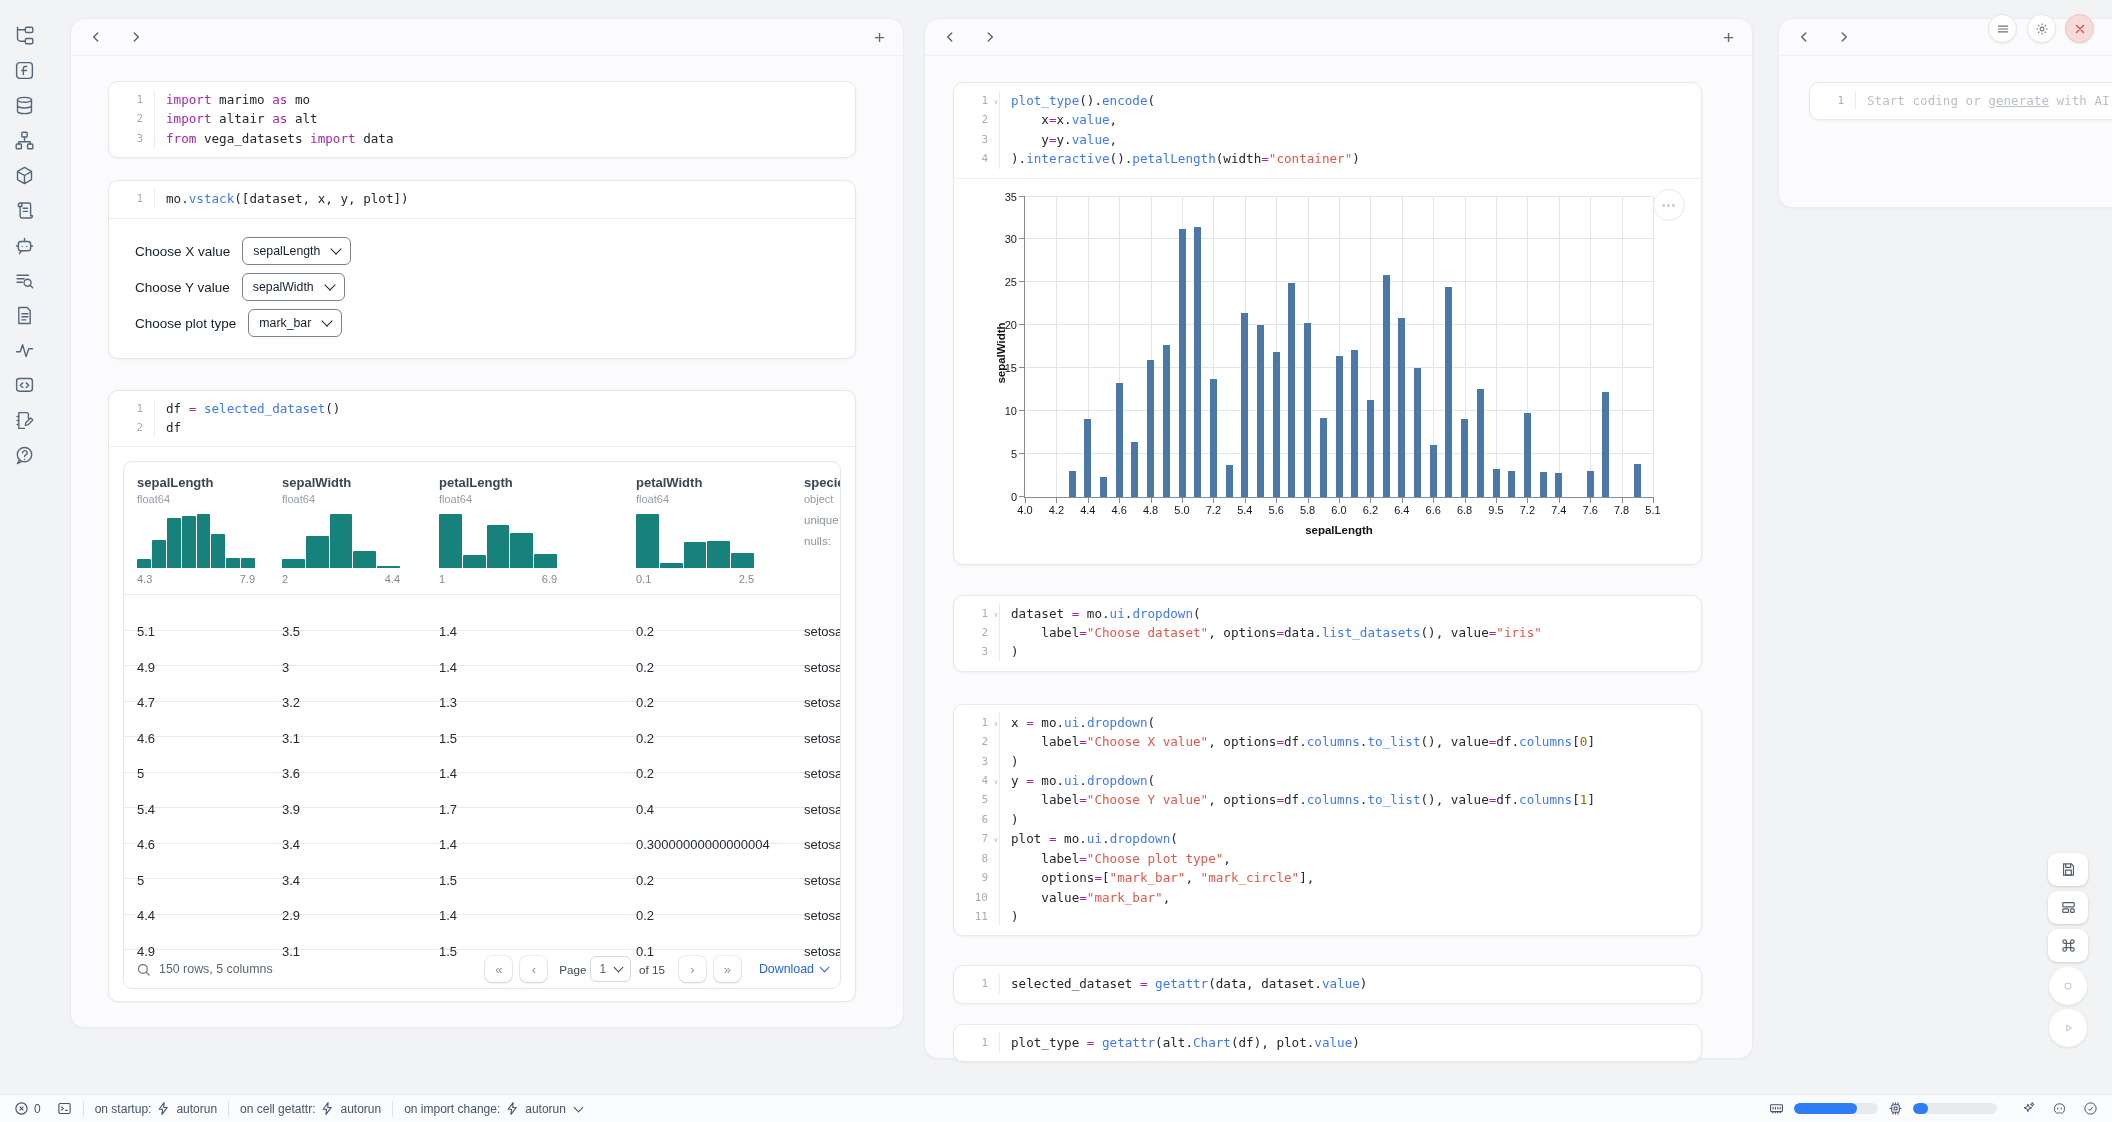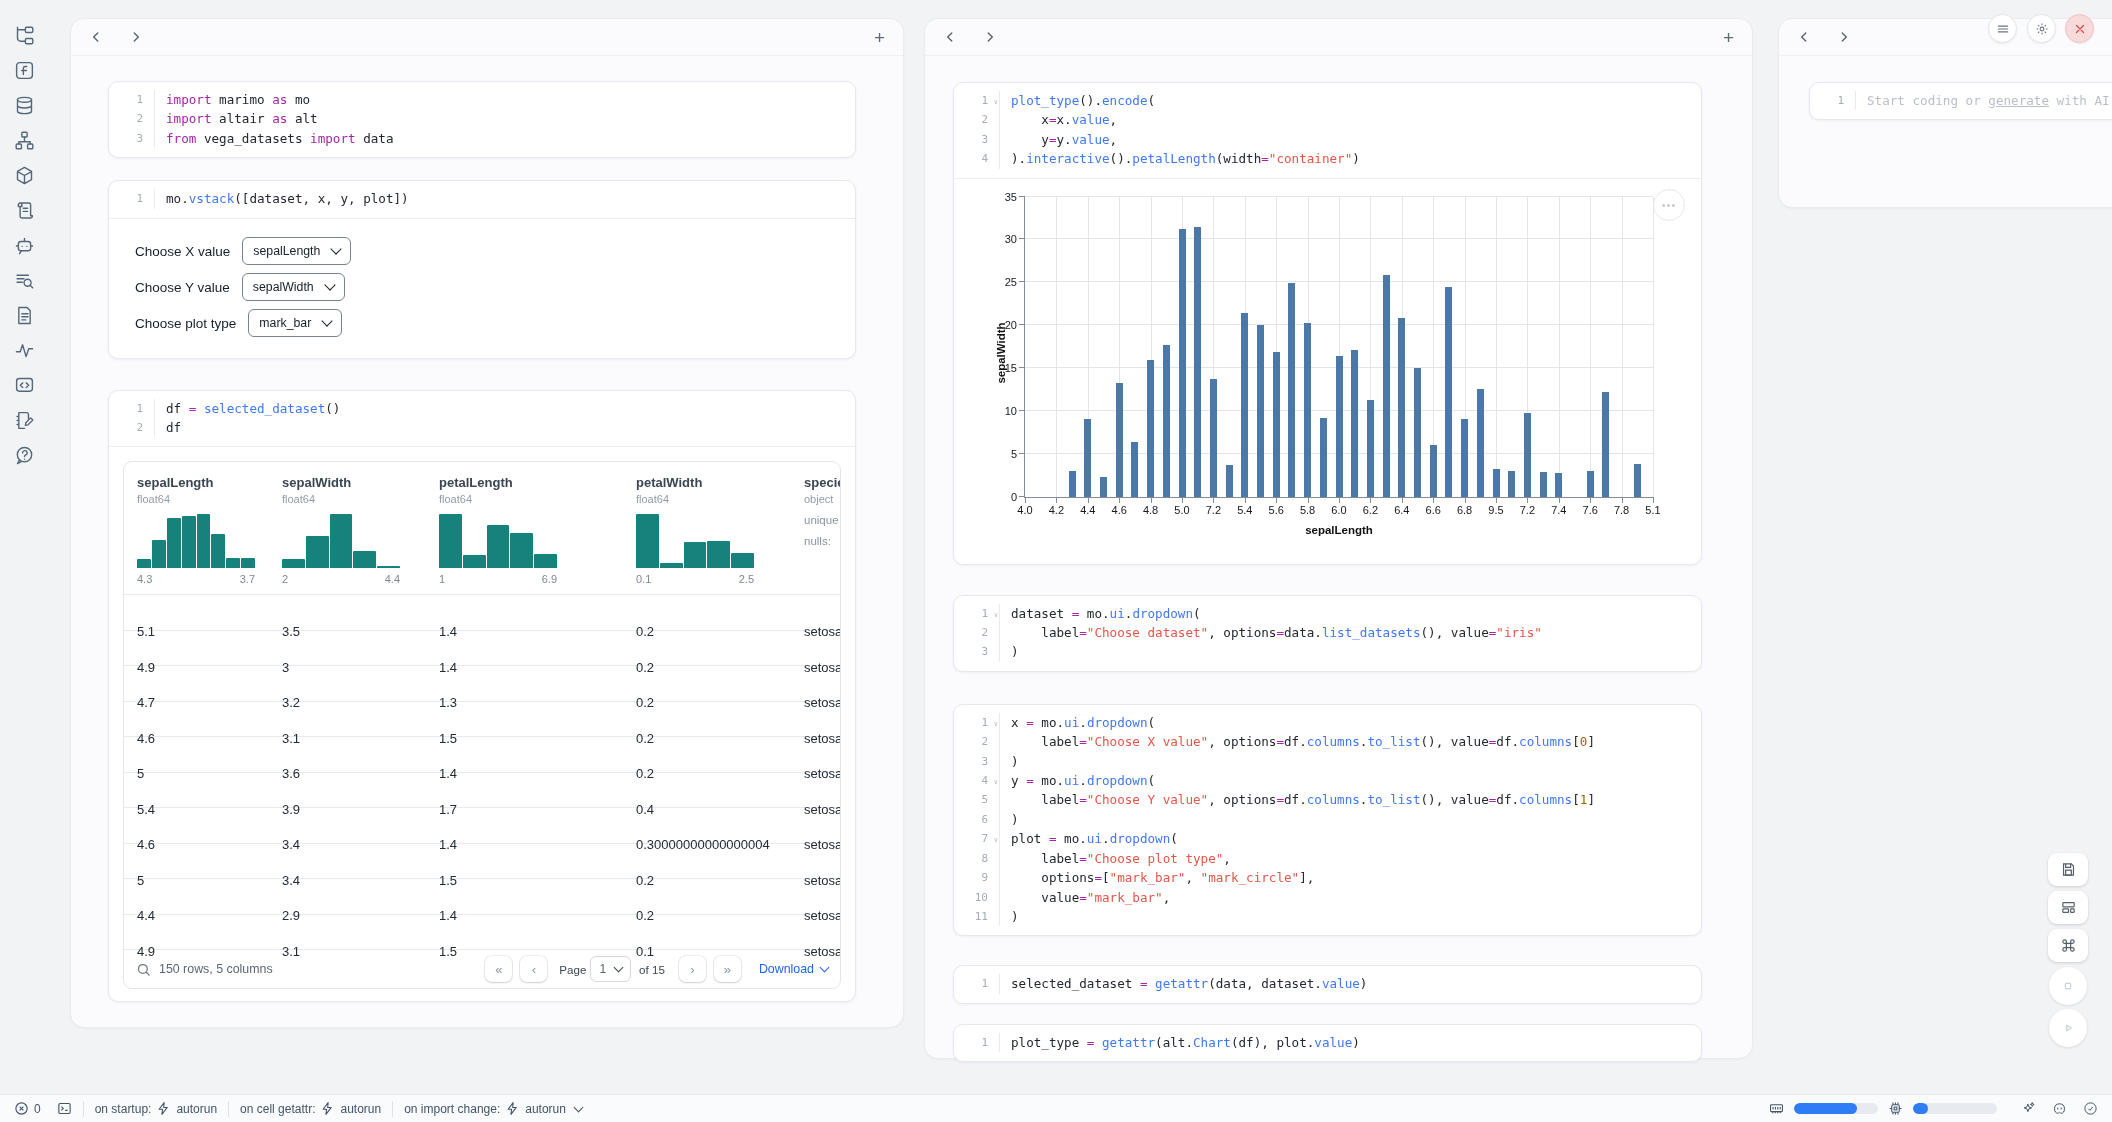--- a/index.html
+++ b/index.html
@@ -263,21 +263,21 @@
                   <i style="height:53.333333333333336%;background:#17827b"></i>
                   <i style="height:93.33333333333333%;background:#17827b"></i>
                   <i style="height:96.66666666666667%;background:#17827b"></i>
                   <i style="height:100%;background:#17827b"></i>
                   <i style="height:63.33333333333333%;background:#17827b"></i>
                   <i style="height:20%;background:#17827b"></i>
                   <i style="height:20%;background:#17827b"></i>
                 </div>
                 <div class="mm">
                   <span>4.3</span>
-                  <span>3.7</span>
+                  <span>7.9</span>
                 </div>
               </div>
               <div class="th" style="width:157px">
                 <div class="nm">sepalWidth</div>
                 <div class="dt">float64</div>
                 <div class="hist">
                   <i style="height:17.5%;background:#17827b"></i>
                   <i style="height:60%;background:#17827b"></i>
                   <i style="height:100%;background:#17827b"></i>
                   <i style="height:32.5%;background:#17827b"></i>

